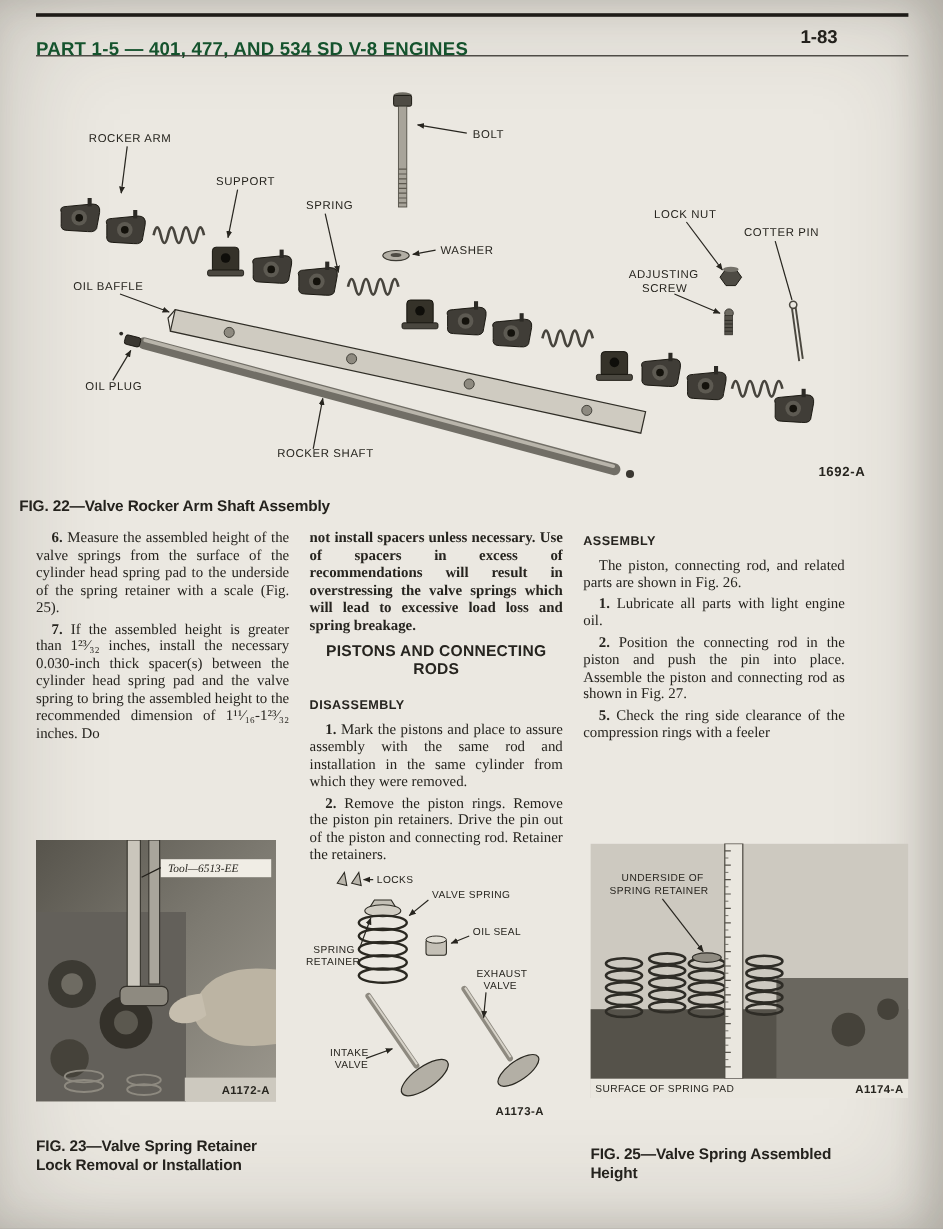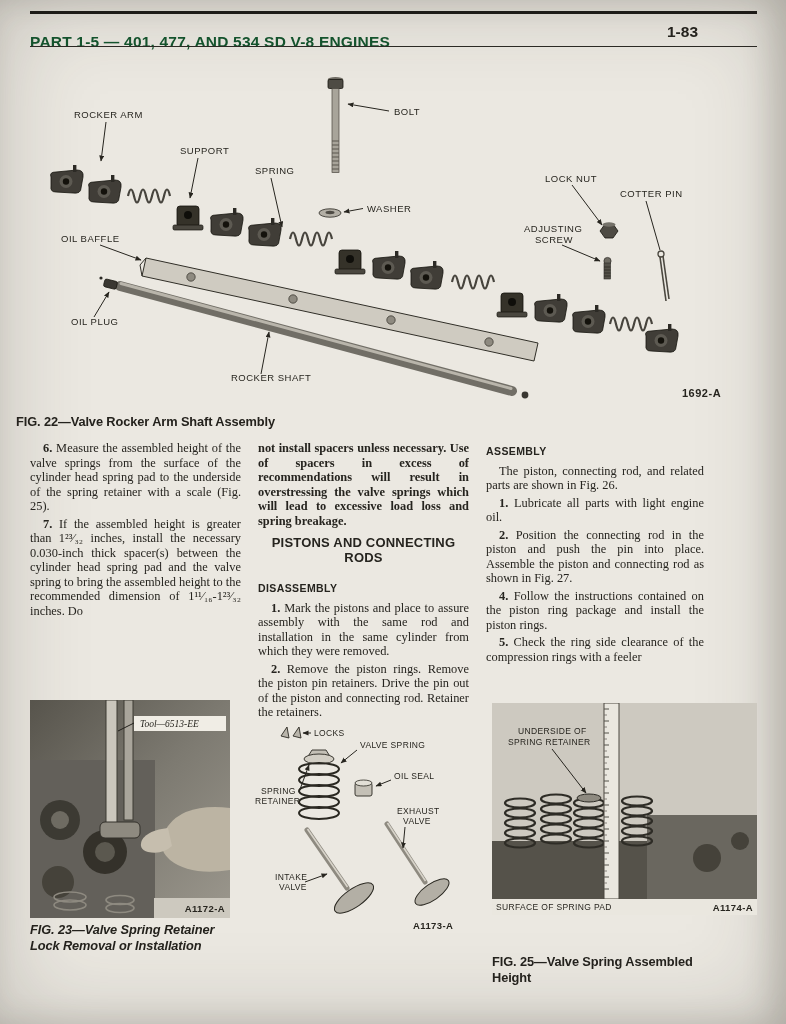--- a/index.html
+++ b/index.html
@@ -33,21 +33,21 @@
   .col-3 { left:486px; width:218px; }
   .col p.step { text-indent:13px; margin-bottom:3px; }
   .col p b { font-weight:bold; }
   .bold-cont { font-weight:bold; margin-bottom:7px; }
   .sec-head { font-family:"Liberation Sans", sans-serif; font-weight:bold; font-size:13px; line-height:15px; letter-spacing:.2px; margin:7px 0 16px; text-align:center; }
   .sub-head { font-family:"Liberation Sans", sans-serif; font-weight:bold; font-size:10.5px; letter-spacing:.4px; margin:3px 0 5px; text-align:left; }
   .panel { position:absolute; }
   .p23 { left:30px;  top:700px; width:200px; height:218px; }
   .p24 { left:255px; top:702px; width:225px; height:232px; }
   .p25 { left:492px; top:703px; width:265px; height:212px; }
-  .cap23 { left:30px;  top:922px; width:205px;font-style:italic; }
+  .cap23 { left:30px;  top:947px; width:205px; }
   .cap24 { left:262px; top:937px; width:220px; }
   .cap25 { left:492px; top:954px; width:260px; }
   svg text { font-family:"Liberation Sans", sans-serif; fill:#27251f; }
   .lbl    { font-size:9.5px; letter-spacing:.5px; }
   .lbl-sm { font-size:8.5px; letter-spacing:.35px; }
   .ref    { font-size:11px;  font-weight:bold; letter-spacing:.5px; }
   .ref-sm { font-size:9.5px; font-weight:bold; letter-spacing:.4px; }
   .t-tool { font-family:"Liberation Serif", serif; font-style:italic; font-size:9.5px; }
   .ld { stroke:#27251f; stroke-width:1; fill:none; }
 </style>
@@ -191,21 +191,20 @@
     <div class="sub-head">DISASSEMBLY</div>
     <p class="step"><b>1.</b> <span>Mark the pistons and place to assure assembly with the same rod and installation in the same cylinder from which they were removed.</span></p>
     <p class="step"><b>2.</b> <span>Remove the piston rings. Remove the piston pin retainers. Drive the pin out of the piston and connecting rod. Retainer the retainers.</span></p>
   </div>
 
   <div class="col col-3">
     <div class="sub-head">ASSEMBLY</div>
     <p class="step">The piston, connecting rod, and related parts are shown in Fig. 26.</p>
     <p class="step"><b>1.</b> <span>Lubricate all parts with light engine oil.</span></p>
     <p class="step"><b>2.</b> <span>Position the connecting rod in the piston and push the pin into place. Assemble the piston and connecting rod as shown in Fig. 27.</span></p>
-    <p class="step"><b>4.</b> <span>Follow the instructions contained on the piston ring package and install the piston rings.</span></p>
     <p class="step"><b>5.</b> <span>Check the ring side clearance of the compression rings with a feeler</span></p>
   </div>
 
   <svg class="panel p23" viewBox="0 0 200 218">
     <defs>
       <linearGradient id="g23" x1="0" y1="0" x2="1" y2="1">
         <stop offset="0" stop-color="#57544c"></stop>
         <stop offset="0.5" stop-color="#7d7a71"></stop>
         <stop offset="1" stop-color="#9b978d"></stop>
       </linearGradient>

